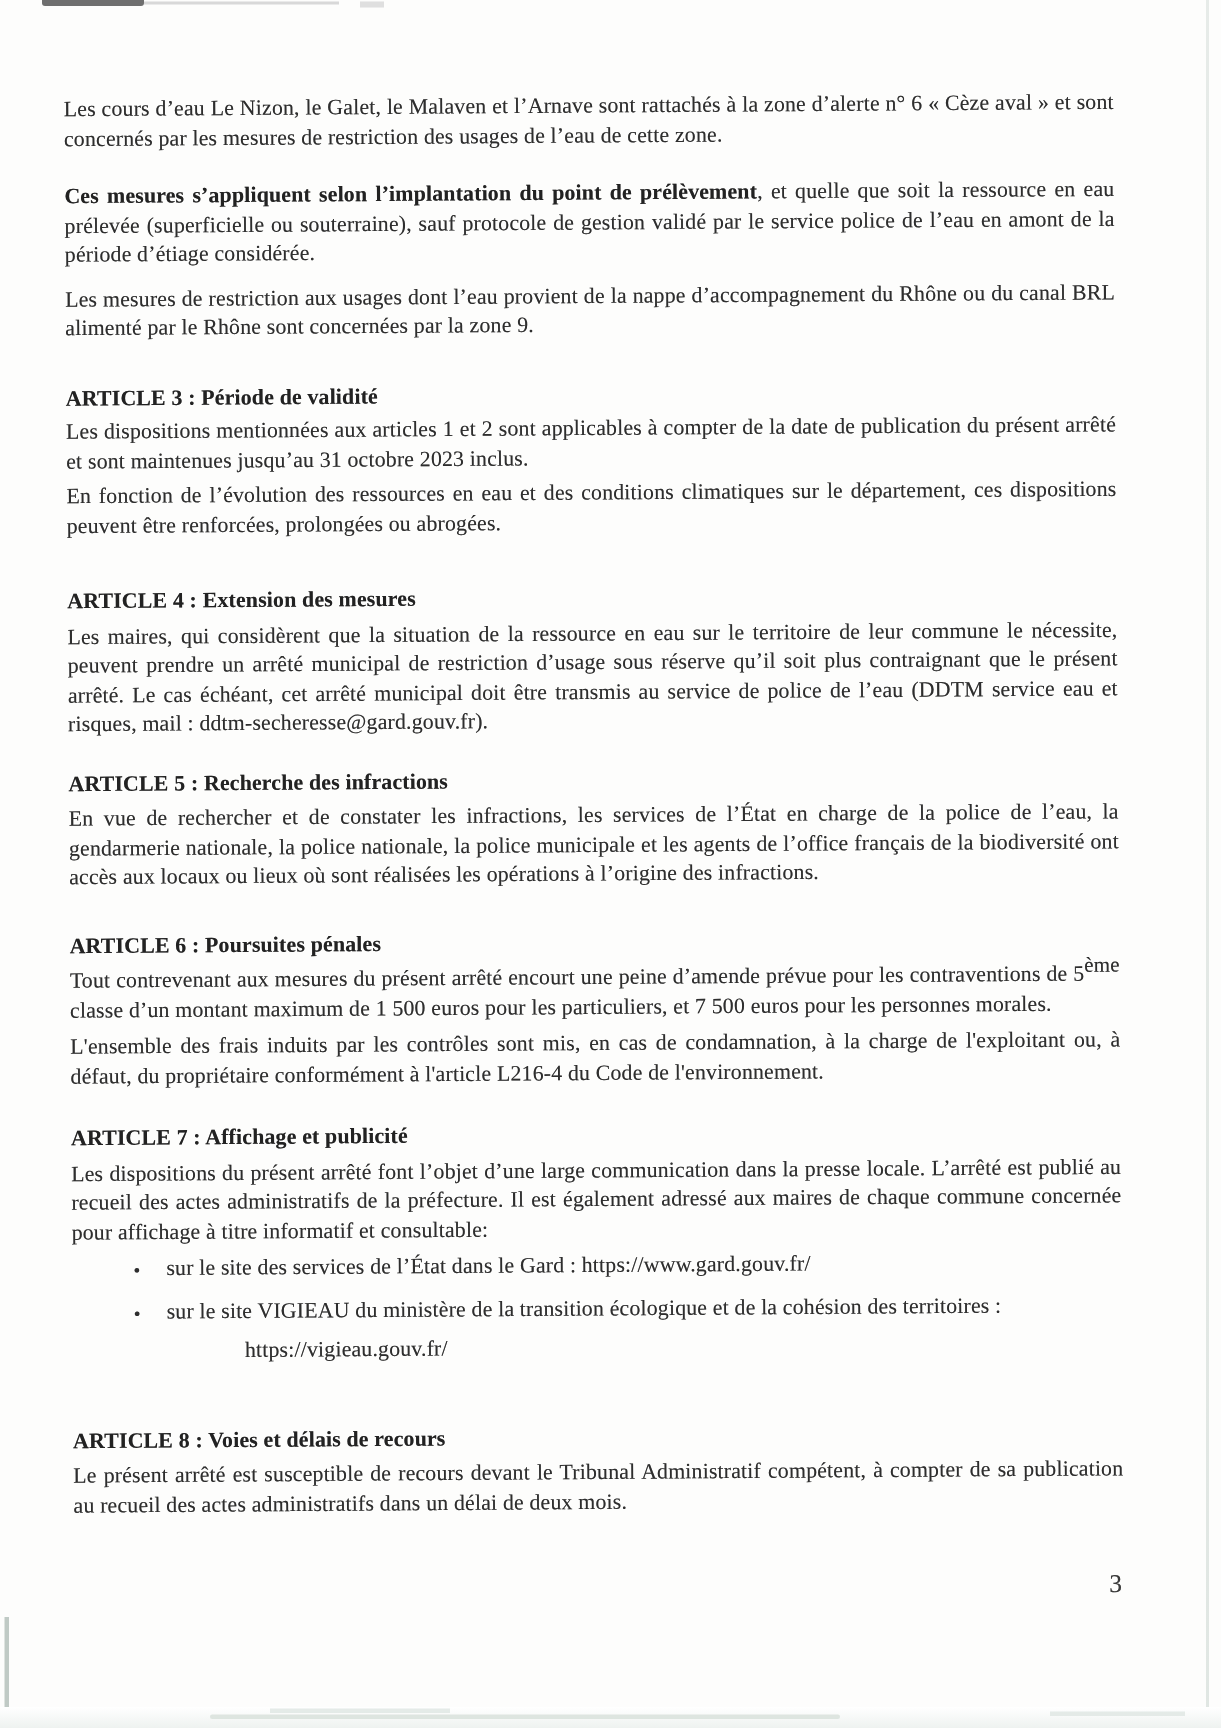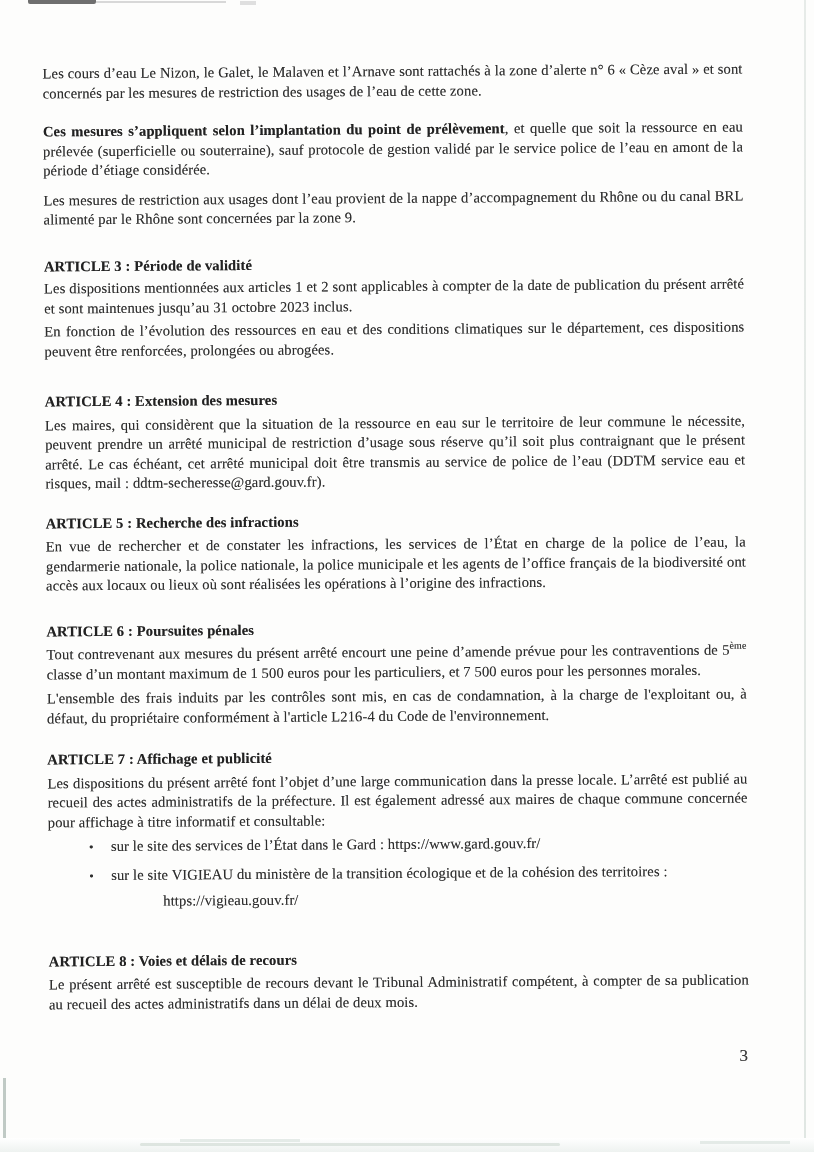--- a/index.html
+++ b/index.html
@@ -25,21 +25,21 @@
   p{margin:0;text-align:justify;}
   h2{
     margin:0;
     font-size:14.6px;
     line-height:19.5px;
     font-weight:bold;
     color:#222;
     text-align:left;
   }
   .bold-lead{font-weight:bold;color:#222;}
-  sup{font-size:10px;line-height:0;vertical-align:super;}
+  sup{font-size:14px;line-height:0;vertical-align:super;}
   .bullet-row{
     position:relative;
     padding-left:63px;
     text-align:left;
   }
   .bullet-dot{
     position:absolute;
     left:41px;top:0;
     font-size:13px;
   }

